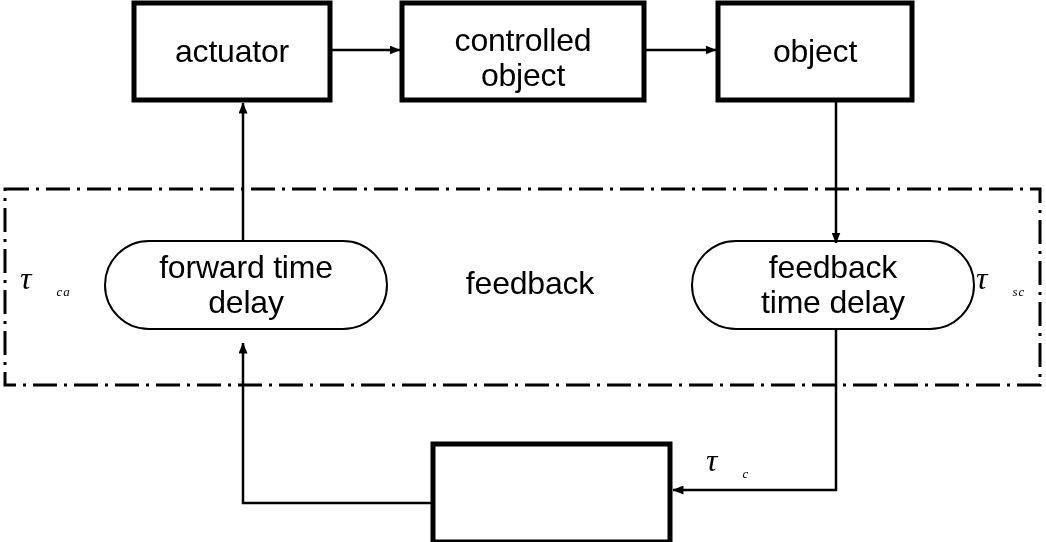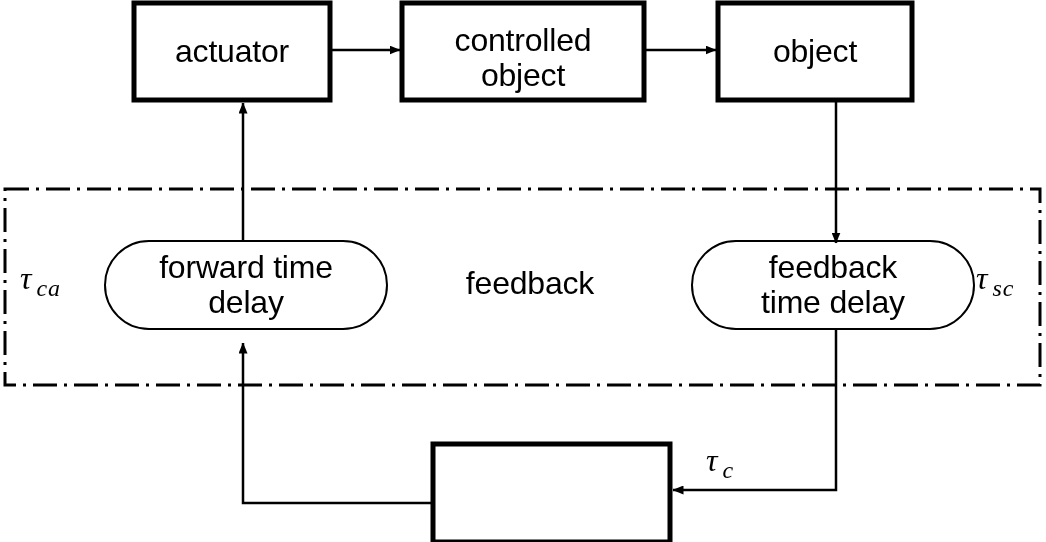--- a/index.html
+++ b/index.html
@@ -41,25 +41,26 @@
   .tau-label {
     position: absolute;
     color: #000000;
     font-family: "Liberation Serif", serif;
     font-style: italic;
     font-size: 32px;
     line-height: 1;
     white-space: nowrap;
   }
   .tau-label .sub {
-    font-size: 24px;
+    font-size: 13px;
     font-style: italic;
     vertical-align: sub;
     padding-left: 5px;
     letter-spacing: 1px;
+    margin-left: 20px;
   }
 </style>
 </head>
 <body>
 
 <div id="diagram-root">
 
   <svg id="diagram-svg" viewBox="0 0 1046 542">
     <defs>
       <marker id="arrowhead" markerWidth="11" markerHeight="9" refX="10.5" refY="4.5" orient="auto" markerUnits="userSpaceOnUse">

